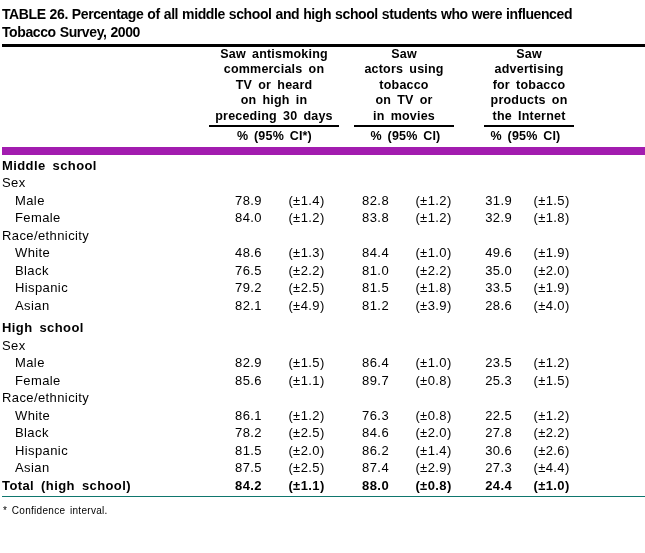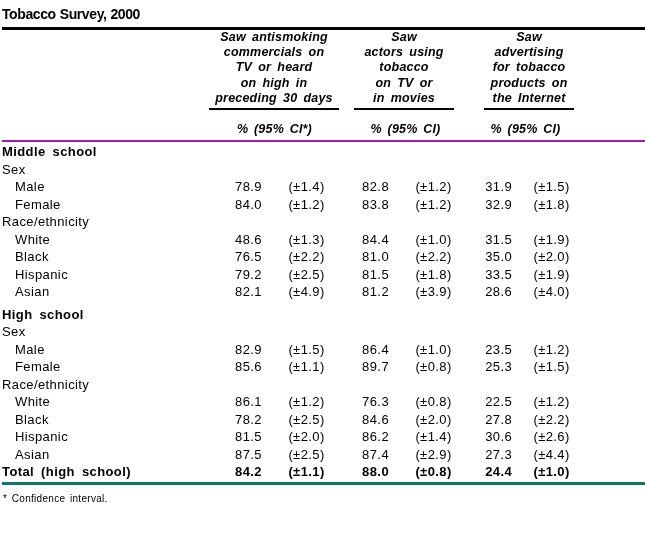--- a/index.html
+++ b/index.html
@@ -33,61 +33,60 @@
   table {
     width: 643px;
     border-collapse: collapse;
     table-layout: fixed;
   }
   th, td {
     padding: 0;
     margin: 0;
   }
   thead th {
-    border-bottom: 2px solid #a21caf;
+    border-bottom: 8px solid #a21caf;
     vertical-align: bottom;
     font-weight: bold;
-    font-style: italic;
   }
   .hgroup {
     font-size: 12.5px;
     line-height: 15.4px;
     text-align: center;
     word-spacing: 2.5px;
     letter-spacing: 0.2px;
     white-space: nowrap;
   }
   .hl {
     border-bottom: 2px solid #000000;
     padding-bottom: 1px;
   }
   .group-0 .hl { margin: 0 3px 0 2px; }
   .group-1 .hl { margin: 0 15px 0 12px; }
   .group-2 .hl { margin: 0 8px 0 15px; }
   .sub {
     text-align: center;
     font-size: 12.5px;
-    padding: 12px 0 3px 0;
+    padding: 2px 0 3px 0;
     word-spacing: 2px;
   }
   tbody td {
     height: 17.5px;
     vertical-align: bottom;
     font-size: 13px;
     line-height: 14px;
   }
   td.label {
     letter-spacing: 0.4px;
     word-spacing: 3px;
     white-space: nowrap;
   }
   td.indent { padding-left: 13px; }
   tr.bold td { font-weight: bold; }
   tr.gap-top td { padding-top: 5px; }
-  tr.last td { border-bottom: 3px solid #0f766e; padding-bottom: 3px; margin-top: 34px; }
+  tr.last td { border-bottom: 1px solid #0f766e; padding-bottom: 3px; margin-top: 34px; }
   td.pct {
     text-align: right;
     letter-spacing: 0.4px;
     white-space: nowrap;
   }
   td.ci {
     text-align: center;
     padding-left: 9px;
     letter-spacing: 0.4px;
     white-space: nowrap;
@@ -98,20 +97,21 @@
     word-spacing: 1.5px;
     padding: 8px 0 0 1px;
   }
 </style>
 </head>
 <body>
 
 <div class="page">
 
   <div class="title">
+    <div>TABLE 26. Percentage of all middle school and high school students who were influenced</div>
     <div>Tobacco Survey, 2000</div>
   </div>
 
   <div class="rule3"></div>
 
   <table>
     <colgroup>
       <col style="width:205px">
       <col style="width:55px">
       <col style="width:80px">
@@ -189,21 +189,21 @@
         <tr>
           <td class="label">Race/ethnicity</td>
           <td class="fill" colspan="7"></td>
         </tr>
         <tr>
           <td class="label indent">White</td>
           <td class="pct">48.6</td>
           <td class="ci">(±1.3)</td>
           <td class="pct">84.4</td>
           <td class="ci">(±1.0)</td>
-          <td class="pct">31.5</td>
+          <td class="pct">49.6</td>
           <td class="ci">(±1.9)</td>
           <td class="fill"></td>
         </tr>
         <tr>
           <td class="label indent">Black</td>
           <td class="pct">76.5</td>
           <td class="ci">(±2.2)</td>
           <td class="pct">81.0</td>
           <td class="ci">(±2.2)</td>
           <td class="pct">35.0</td>

